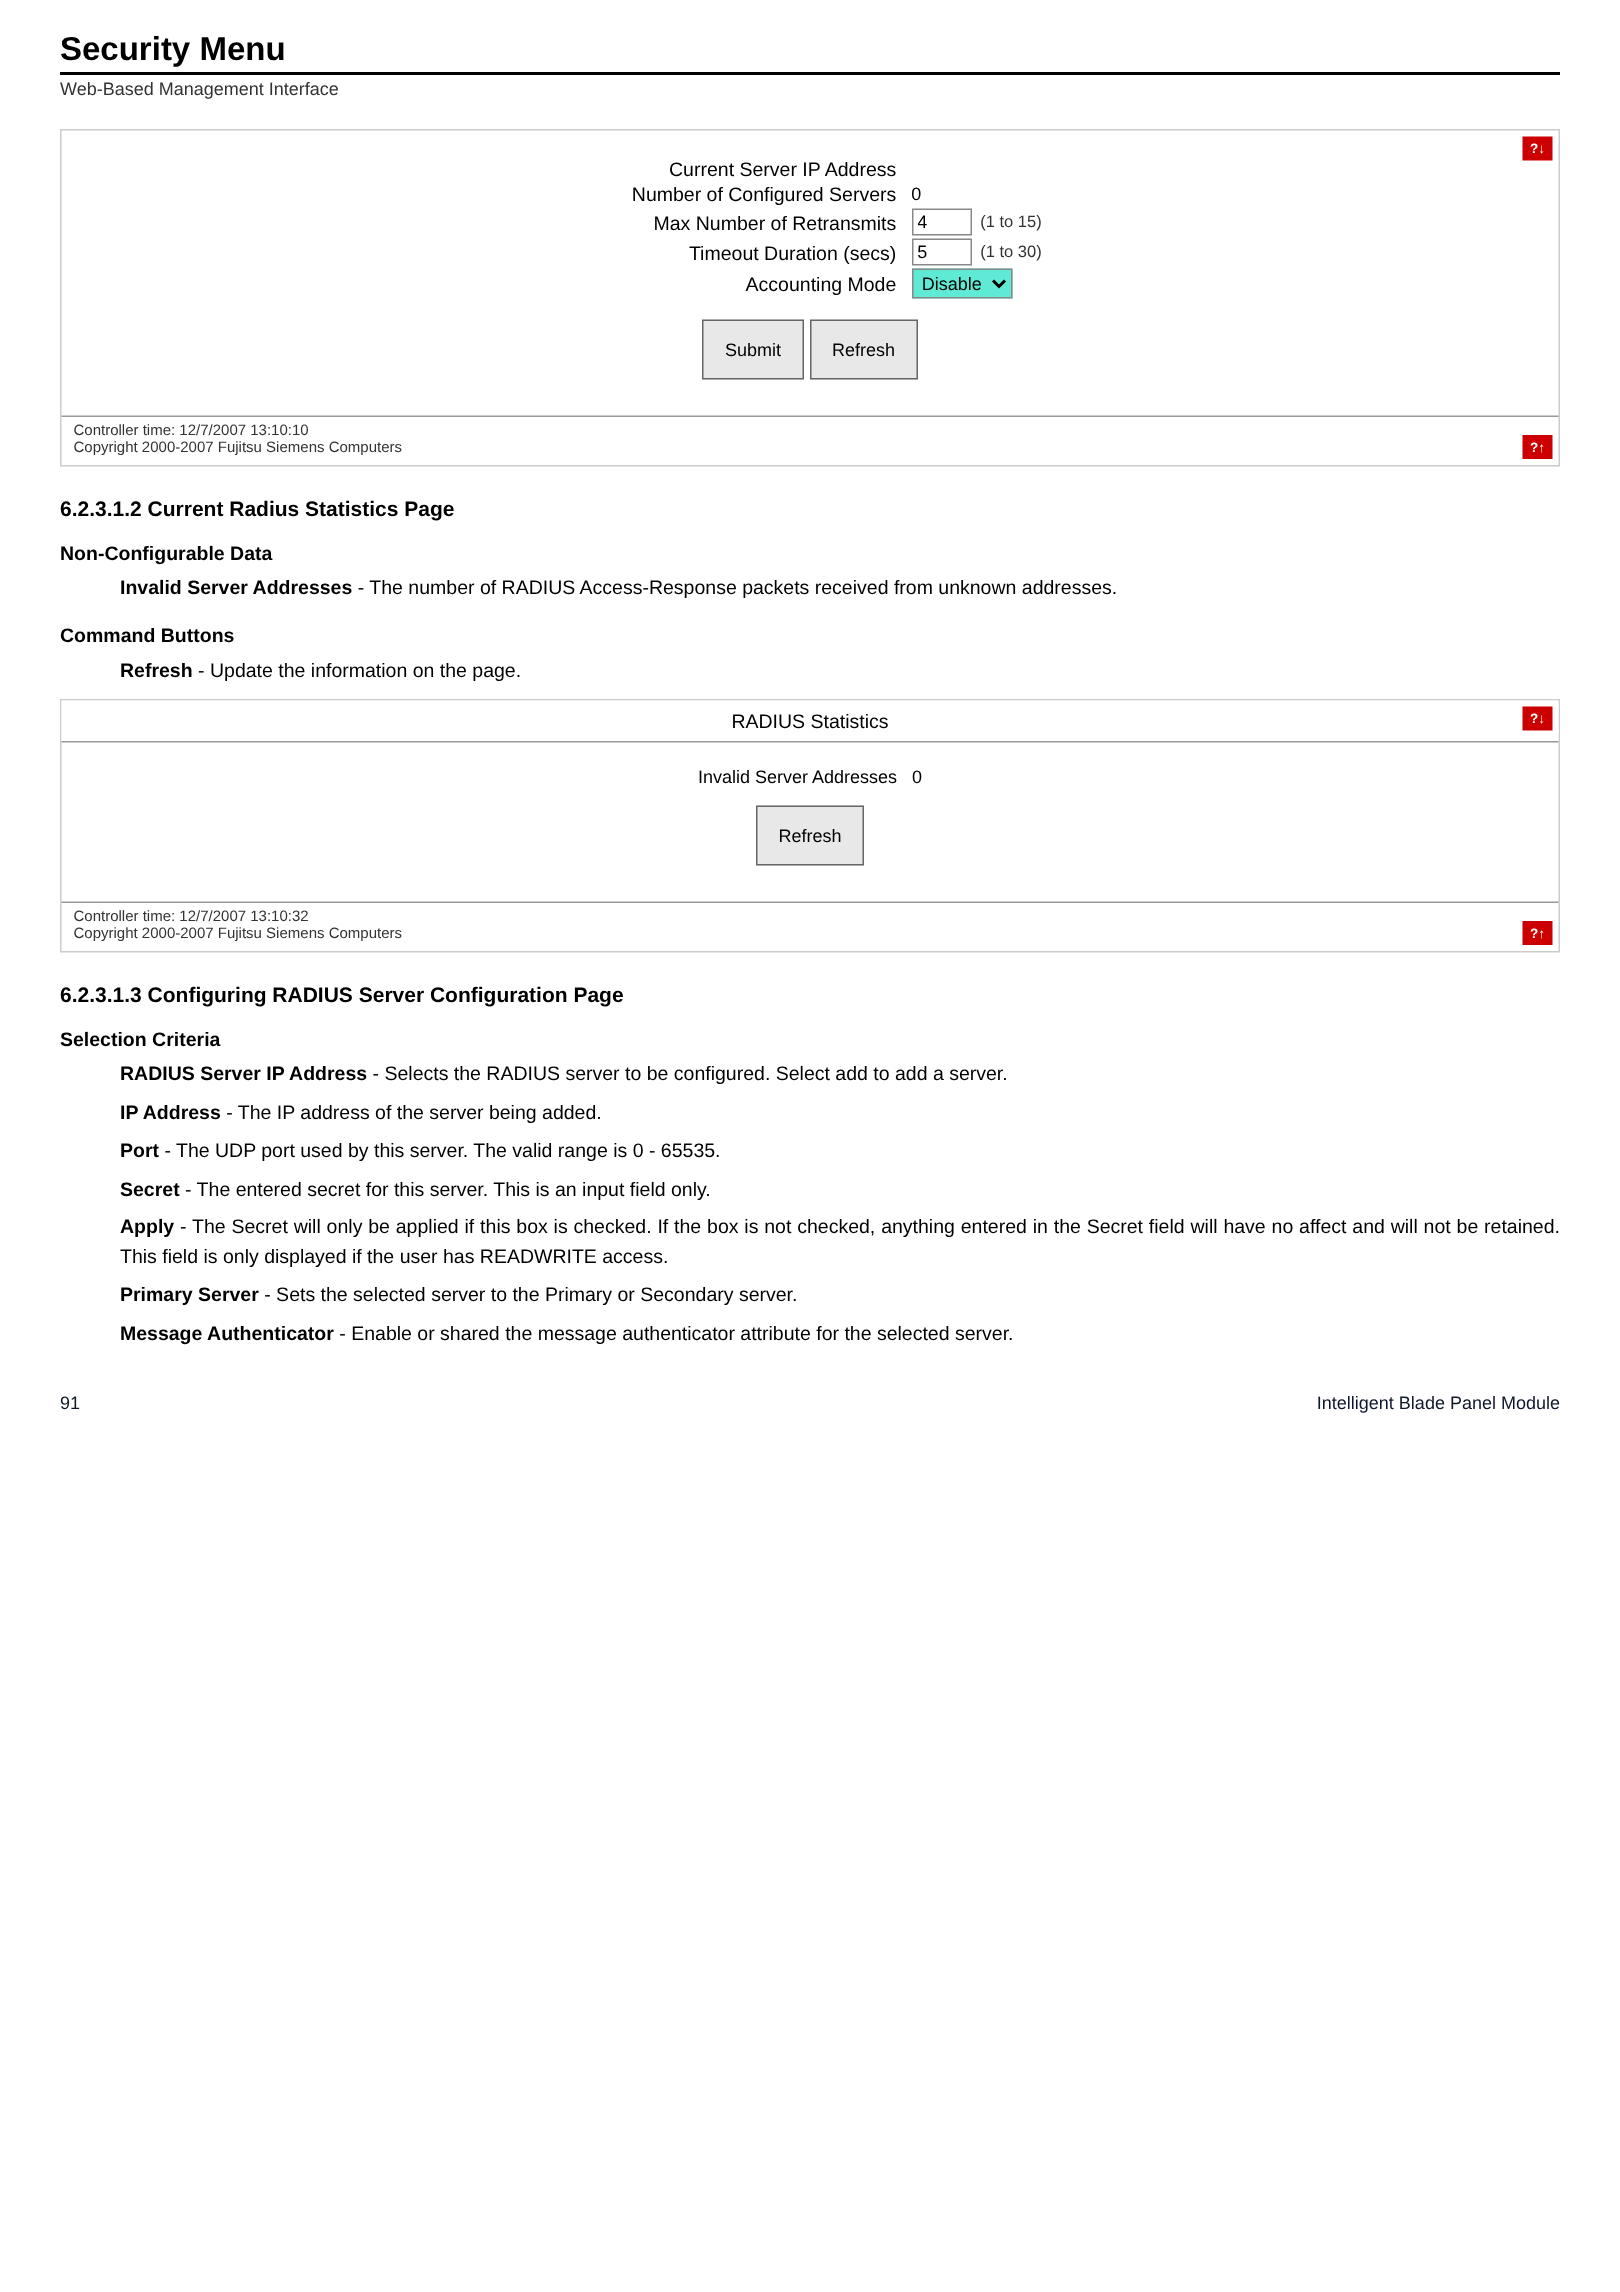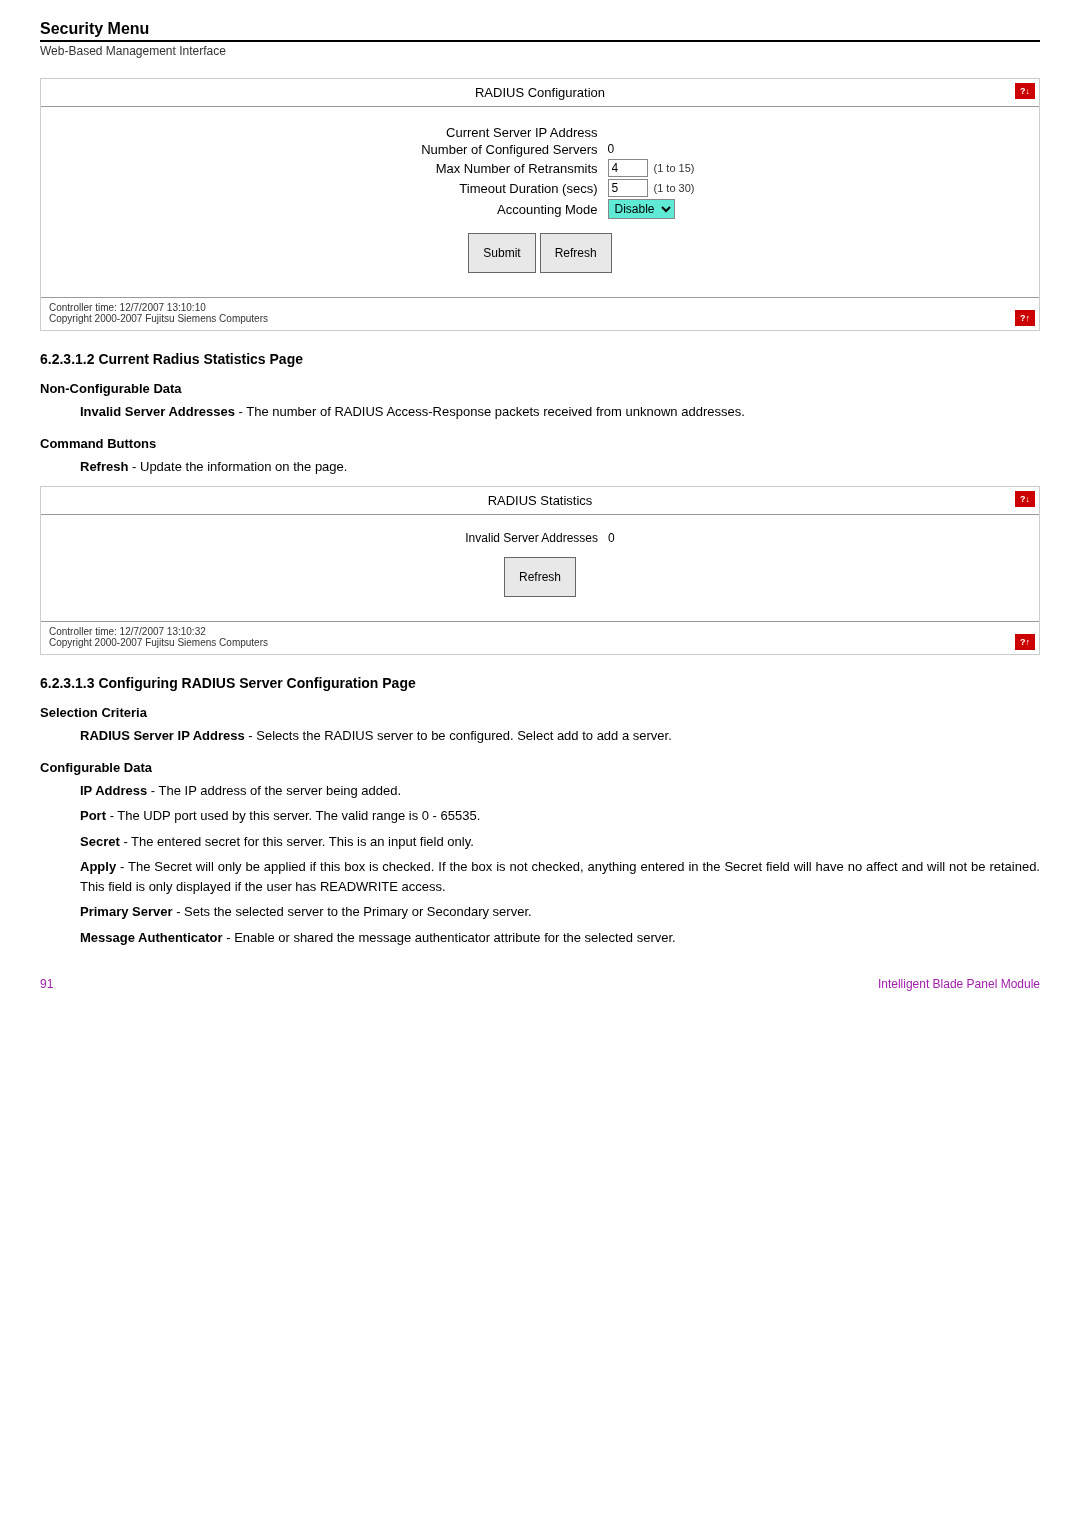--- a/index.html
+++ b/index.html
@@ -8,21 +8,21 @@
       font-size: 13px;
       color: #000;
       background: #fff;
       padding: 20px 40px;
       max-width: 1080px;
     }
     .page-header {
       margin-bottom: 4px;
     }
     .page-title {
-      font-size: 16px;
+      font-size: 22px;
       font-weight: bold;
       border-bottom: 2px solid #000;
       padding-bottom: 2px;
       margin-bottom: 2px;
     }
     .page-subtitle {
       font-size: 12px;
       color: #333;
       margin-bottom: 20px;
     }
@@ -157,34 +157,33 @@
     }
     .stats-value {
       font-size: 12px;
     }
 
     .page-number-row {
       display: flex;
       justify-content: space-between;
       margin-top: 30px;
       font-size: 12px;
-      color: #a21caf;
+      color: #0f172a;
     }
   </style>
 </head>
 <body>
 
 <div class="page-header">
   <div class="page-title">Security Menu</div>
   <div class="page-subtitle">Web-Based Management Interface</div>
 </div>
 
 <div class="panel">
   <div class="panel-corner-icon panel-corner-top">?↓</div>
-  <div class="panel-title-bar">RADIUS Configuration</div>
   <div class="panel-body">
     <table class="form-table">
       <tbody>
           <tr>
         <td class="form-label">Current Server IP Address</td>
         <td class="form-value"></td>
       </tr>
       <tr>
         <td class="form-label">Number of Configured Servers</td>
         <td class="form-value">0</td>
@@ -263,21 +262,20 @@
 
 <div class="section">
   <div class="section-heading">6.2.3.1.3   Configuring RADIUS Server Configuration Page</div>
 
   <div class="sub-heading">Selection Criteria</div>
   <div class="section-content">
     <span class="bold-term">RADIUS Server IP Address</span>
     <span> - Selects the RADIUS server to be configured. Select add to add a server.</span>
   </div>
 
-  <div class="sub-heading">Configurable Data</div>
 
   <div class="section-content">
     <span class="bold-term">IP Address</span>
     <span> - The IP address of the server being added.</span>
   </div>
 
   <div class="section-content">
     <span class="bold-term">Port</span>
     <span> - The UDP port used by this server. The valid range is 0 - 65535.</span>
   </div>

